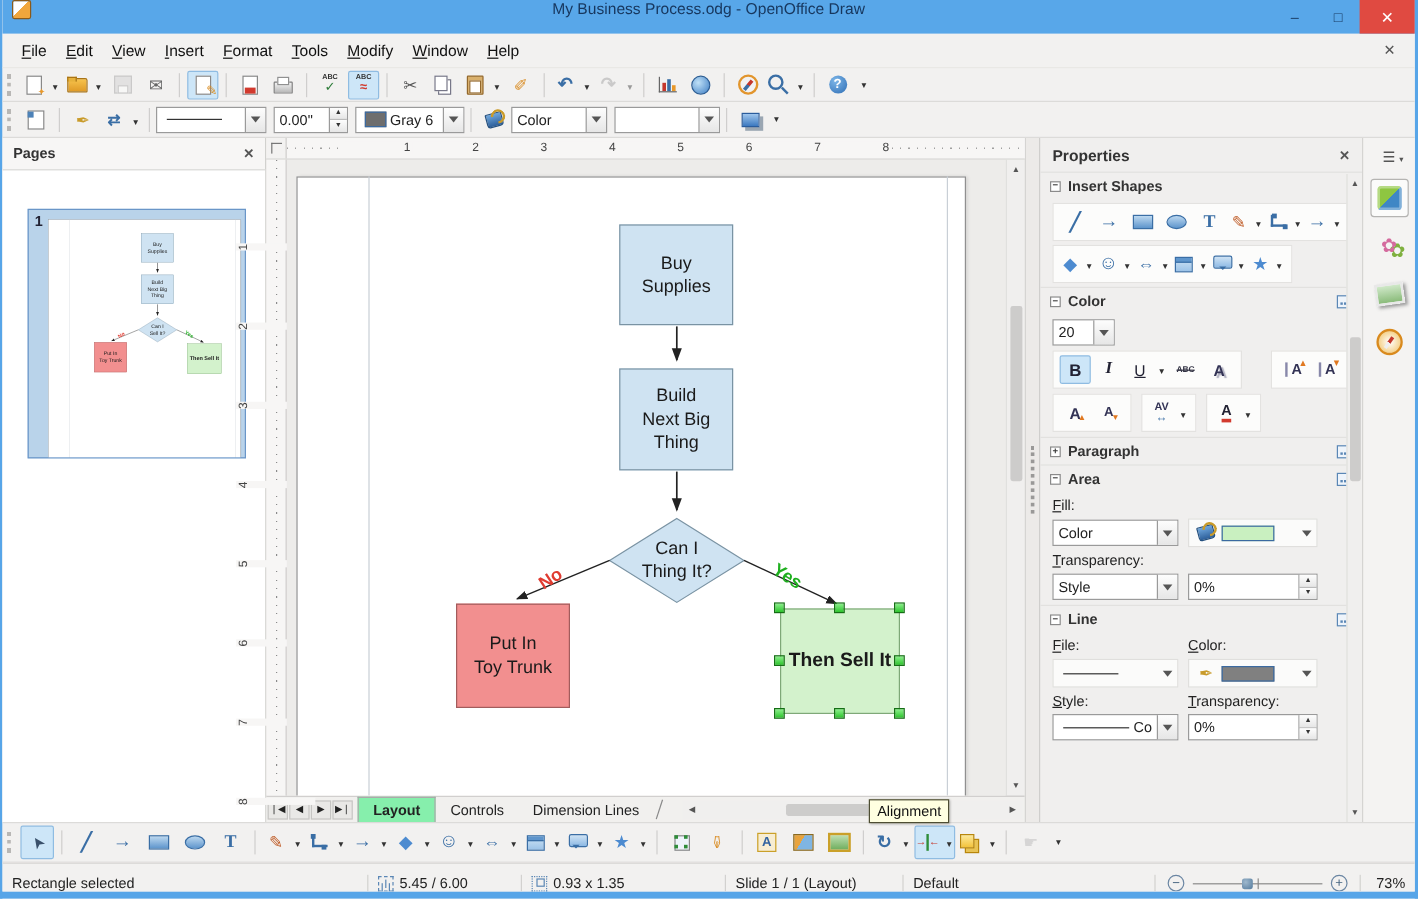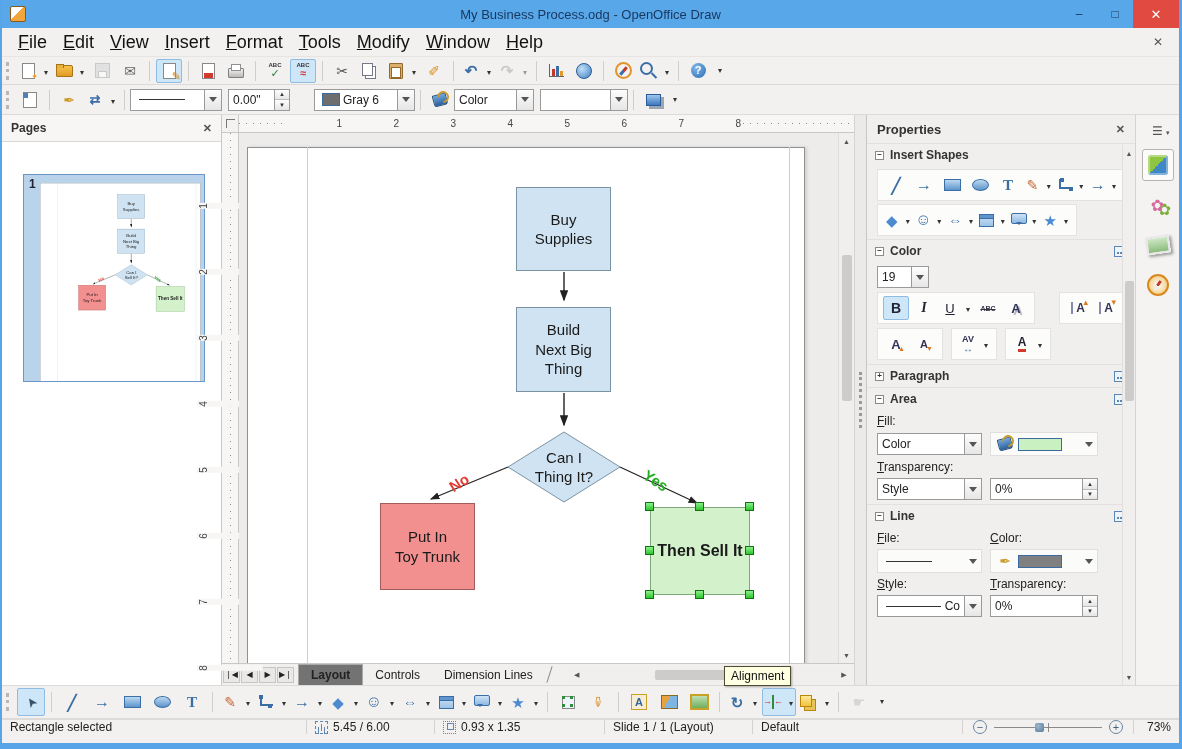--- a/index.html
+++ b/index.html
@@ -1,30 +1,30 @@
 <!DOCTYPE html>
 <html style="--titlebar: #58a7e9; --frame: #57a5e8; --close_red: #e04a41; --process_fill: #cfe3f2; --process_border: #7a93a3; --no_fill: #f28f8f; --no_border: #a25c5c; --yes_fill: #d3f2cc; --yes_border: #7fa878; --no_text: #e03c31; --yes_text: #1faf1f; --handle: #2ec52e;"><head>
 <meta charset="utf-8">
 <style>
   *{box-sizing:border-box;margin:0;padding:0}
   html,body{width:1182px;height:749px;overflow:hidden}
   body{font-family:"Liberation Sans",sans-serif;font-size:12px;color:#222;background:#fff}
   .window{position:relative;width:1182px;height:749px;border:solid var(--frame,#57a5e8);border-width:0 3px 6px 2px;background:#f1f0ee;overflow:hidden}
 
   
-  .titlebar{height:28px;background:var(--titlebar,#58a7e9);display:flex;align-items:center;position:relative}
+  .titlebar{height:28px;background:var(--titlebar,#58a7e9);display:flex;align-items:flex-start;position:relative}
   .app-icon{width:16px;height:16px;margin-left:8px;background:linear-gradient(135deg,#fff 45%,#f0a63c 45%);border:1px solid #8a5a1a;border-radius:2px}
   .title-text{position:absolute;left:0;right:0;text-align:center;font-size:13px;color:#17375e}
   .win-controls{margin-left:auto;display:flex;height:100%;align-items:stretch;z-index:2}
   .win-btn{width:36px;display:flex;align-items:center;justify-content:center;color:#17375e;font-size:12px}
   .win-btn.close{width:46px;background:var(--close_red,#e04a41);color:#fff;font-size:13px}
 
   
   .menubar{height:29px;background:#f2f1f0;display:flex;align-items:center;padding:0 8px;border-bottom:1px solid #e6e5e3}
-  .menu-item{display:inline-block;padding:3px 8px;font-size:18px;color:#111}
+  .menu-item{display:inline-block;padding:3px 8px;font-size:13px;color:#111}
   .menu-item::first-letter{text-decoration:underline}
   .menubar-close{margin-left:auto;color:#555;font-size:12px;padding:0 8px}
 
   
   .tb{display:flex;align-items:center;background:#f2f1f0;padding:0 2px;border-bottom:1px solid #dcdbd9}
   .tb1{height:28px}.tb2{height:30px}.tbdraw{height:34px;border-top:1px solid #dcdbd9}
   .grip{width:6px;height:18px;border-left:3px dotted #b8b7b5;margin:0 4px 0 2px}
   .tbtn{height:24px;min-width:26px;display:flex;align-items:center;justify-content:center;position:relative;border:1px solid transparent;border-radius:2px;margin:0 1px}
   .tbdraw .tbtn{height:28px;min-width:28px}
   .tbtn.on{background:#cde6f8;border-color:#8fbce2}
@@ -179,21 +179,21 @@
   .h4{left:406px;top:413px}.h5{left:506px;top:413px}
   .h6{left:406px;top:457px}.h7{left:456px;top:457px}.h8{left:506px;top:457px}
   .vscroll{width:16px;background:#f0efee;border-left:1px solid #dddcda;display:flex;flex-direction:column;align-items:center}
   .sbtn{width:16px;height:16px;display:flex;align-items:center;justify-content:center;font-size:7px;color:#555}
   .vthumb{width:10px;height:146px;background:#cdcccb;margin-top:106px;border-radius:2px}
   .hthumb{height:10px;width:132px;background:#cdcccb;margin-left:70px;border-radius:2px;align-self:center}
   .canvas-bottom{height:22px;display:flex;align-items:center;background:#f1f0ee;border-top:1px solid #c9c8c6}
   .tnav{width:17px;height:16px;display:flex;align-items:center;justify-content:center;font-size:8px;color:#222;background:#e9e8e6;border:1px solid #c6c5c3;margin-left:1px}
   .tabs{display:flex;align-items:stretch;height:100%;margin-left:4px}
   .tab{display:flex;align-items:center;padding:0 12px;color:#222;position:relative}
-  .tab.active{background:#737373;font-weight:bold;border:1px solid #aaa;border-bottom:none}
+  .tab.active{background:#86efac;font-weight:bold;border:1px solid #aaa;border-bottom:none}
   .tslash{width:10px;position:relative}
   .tslash::after{content:"";position:absolute;left:4px;top:2px;bottom:2px;width:1px;background:#888;transform:rotate(18deg)}
   .hscroll{flex:1;display:flex;align-items:center;height:16px;margin:0 2px 0 14px;background:#f0efee}
   .htrack{flex:1;height:16px;background:#f0efee;display:flex}
 
   
   .splitter{width:13px;background:#eceae8;border-left:1px solid #d5d4d2;border-right:1px solid #c8c7c5;display:flex;align-items:center;justify-content:center}
   .splitter::after{content:"";height:56px;border-left:3px dotted #9a9998}
 
   
@@ -222,21 +222,21 @@
   .sbt-menu::before{content:"☰";color:#555;font-size:12px}
   .sbt-menu::after{content:"▾";color:#555;font-size:7px;position:absolute;right:3px;bottom:3px}
   .sbt-props::before{content:"";width:20px;height:20px;border-radius:3px;background:linear-gradient(135deg,#8ec641 50%,#3f87c5 50%);box-shadow:inset 0 0 0 2px rgba(255,255,255,.35)}
   .sbt-gallery::before{content:"✿";color:#d46a9e;font-size:16px;text-shadow:7px 4px 0 #7fb03f}
   .sbt-images::before{content:"";width:20px;height:14px;background:linear-gradient(#cfe8c8,#8abb7a);border:2px solid #e8e8e8;box-shadow:2px 2px 3px #999;transform:rotate(-8deg)}
   .sbt-nav::before{content:"";width:18px;height:18px;border-radius:50%;background:radial-gradient(#fff,#f0c060);border:2px solid #d98a1e}
   .sbt-nav::after{content:"";position:absolute;width:3px;height:11px;background:linear-gradient(#c4372c 50%,#eee 50%);transform:rotate(35deg)}
 
   
   .tbdraw{position:absolute;left:0;right:0;top:685px}
-  .statusbar{position:absolute;left:0;right:0;top:719px;height:24px;background:#f2f1f0;display:flex;align-items:flex-start;font-size:12px;color:#222;border-top:1px solid #dcdbd9}
+  .statusbar{position:absolute;left:0;right:0;top:719px;height:24px;background:#f2f1f0;display:flex;align-items:flex-end;font-size:12px;color:#222;border-top:1px solid #dcdbd9}
   .st{display:flex;align-items:center;padding:0 8px;border-left:1px solid #d2d1cf;gap:5px}
   .st:first-child{border-left:none;flex:1}
   .sico{width:13px;height:13px;border:1px dashed #5b87b5;position:relative}
   .sico::after{content:"";position:absolute;left:5px;top:2px;width:1px;height:7px;background:#5b87b5;box-shadow:-3px 3px 0 #5b87b5,3px 3px 0 #5b87b5}
   .sico2{width:13px;height:13px;border:1px dotted #5b87b5;position:relative}
   .sico2::after{content:"";position:absolute;right:1px;top:1px;width:5px;height:5px;border:1px solid #5b87b5}
   .zoomer{display:flex;align-items:center;gap:7px;padding:0 10px}
   .zbtn{width:14px;height:14px;border-radius:50%;border:1px solid #6b86a3;color:#44637f;display:flex;align-items:center;justify-content:center;font-size:11px;line-height:1}
   .ztrack{width:108px;height:1px;background:#8a8a8a;position:relative}
   .ztrack::before{content:"";position:absolute;left:50%;top:-4px;width:1px;height:9px;background:#8a8a8a}
@@ -406,21 +406,21 @@
         </span>
       <span class="cbtn"></span>
     </div>
     <div class="spin" style="width:62px;margin-left:6px">
       <span class="val">0.00"</span>
       <span class="spin-btns">
           <span>▲</span>
           <span>▼</span>
         </span>
     </div>
-    <div class="combo" style="width:101px;margin-left:24px">
+    <div class="combo" style="width:91px;margin-left:6px">
       <span class="val">
           <span class="swatch" style="background:#6e6e6e;width:18px"></span>
           <span>Gray 6</span>
         </span>
       <span class="cbtn"></span>
     </div>
     <span class="tbtn tsep"></span>
     <span class="tbtn gi-can">
         <span class="gi"></span>
       </span>
@@ -682,21 +682,21 @@
       </div>
 
       <div class="sb-sec">
         <div class="sb-sec-head">
           <span class="colps">−</span>
           <span>Color</span>
           <span class="dlgl"></span>
         </div>
         <div class="sb-row">
           <div class="combo" style="width:52px">
-            <span class="val">19</span>
+            <span class="val">20</span>
             <span class="cbtn"></span>
           </div>
         </div>
         <div class="sb-row">
           <div class="sb-panel" style="margin:0">
 
               <span class="tbtn gi-bold on">
                 <span class="gi"></span>
               </span>
 

